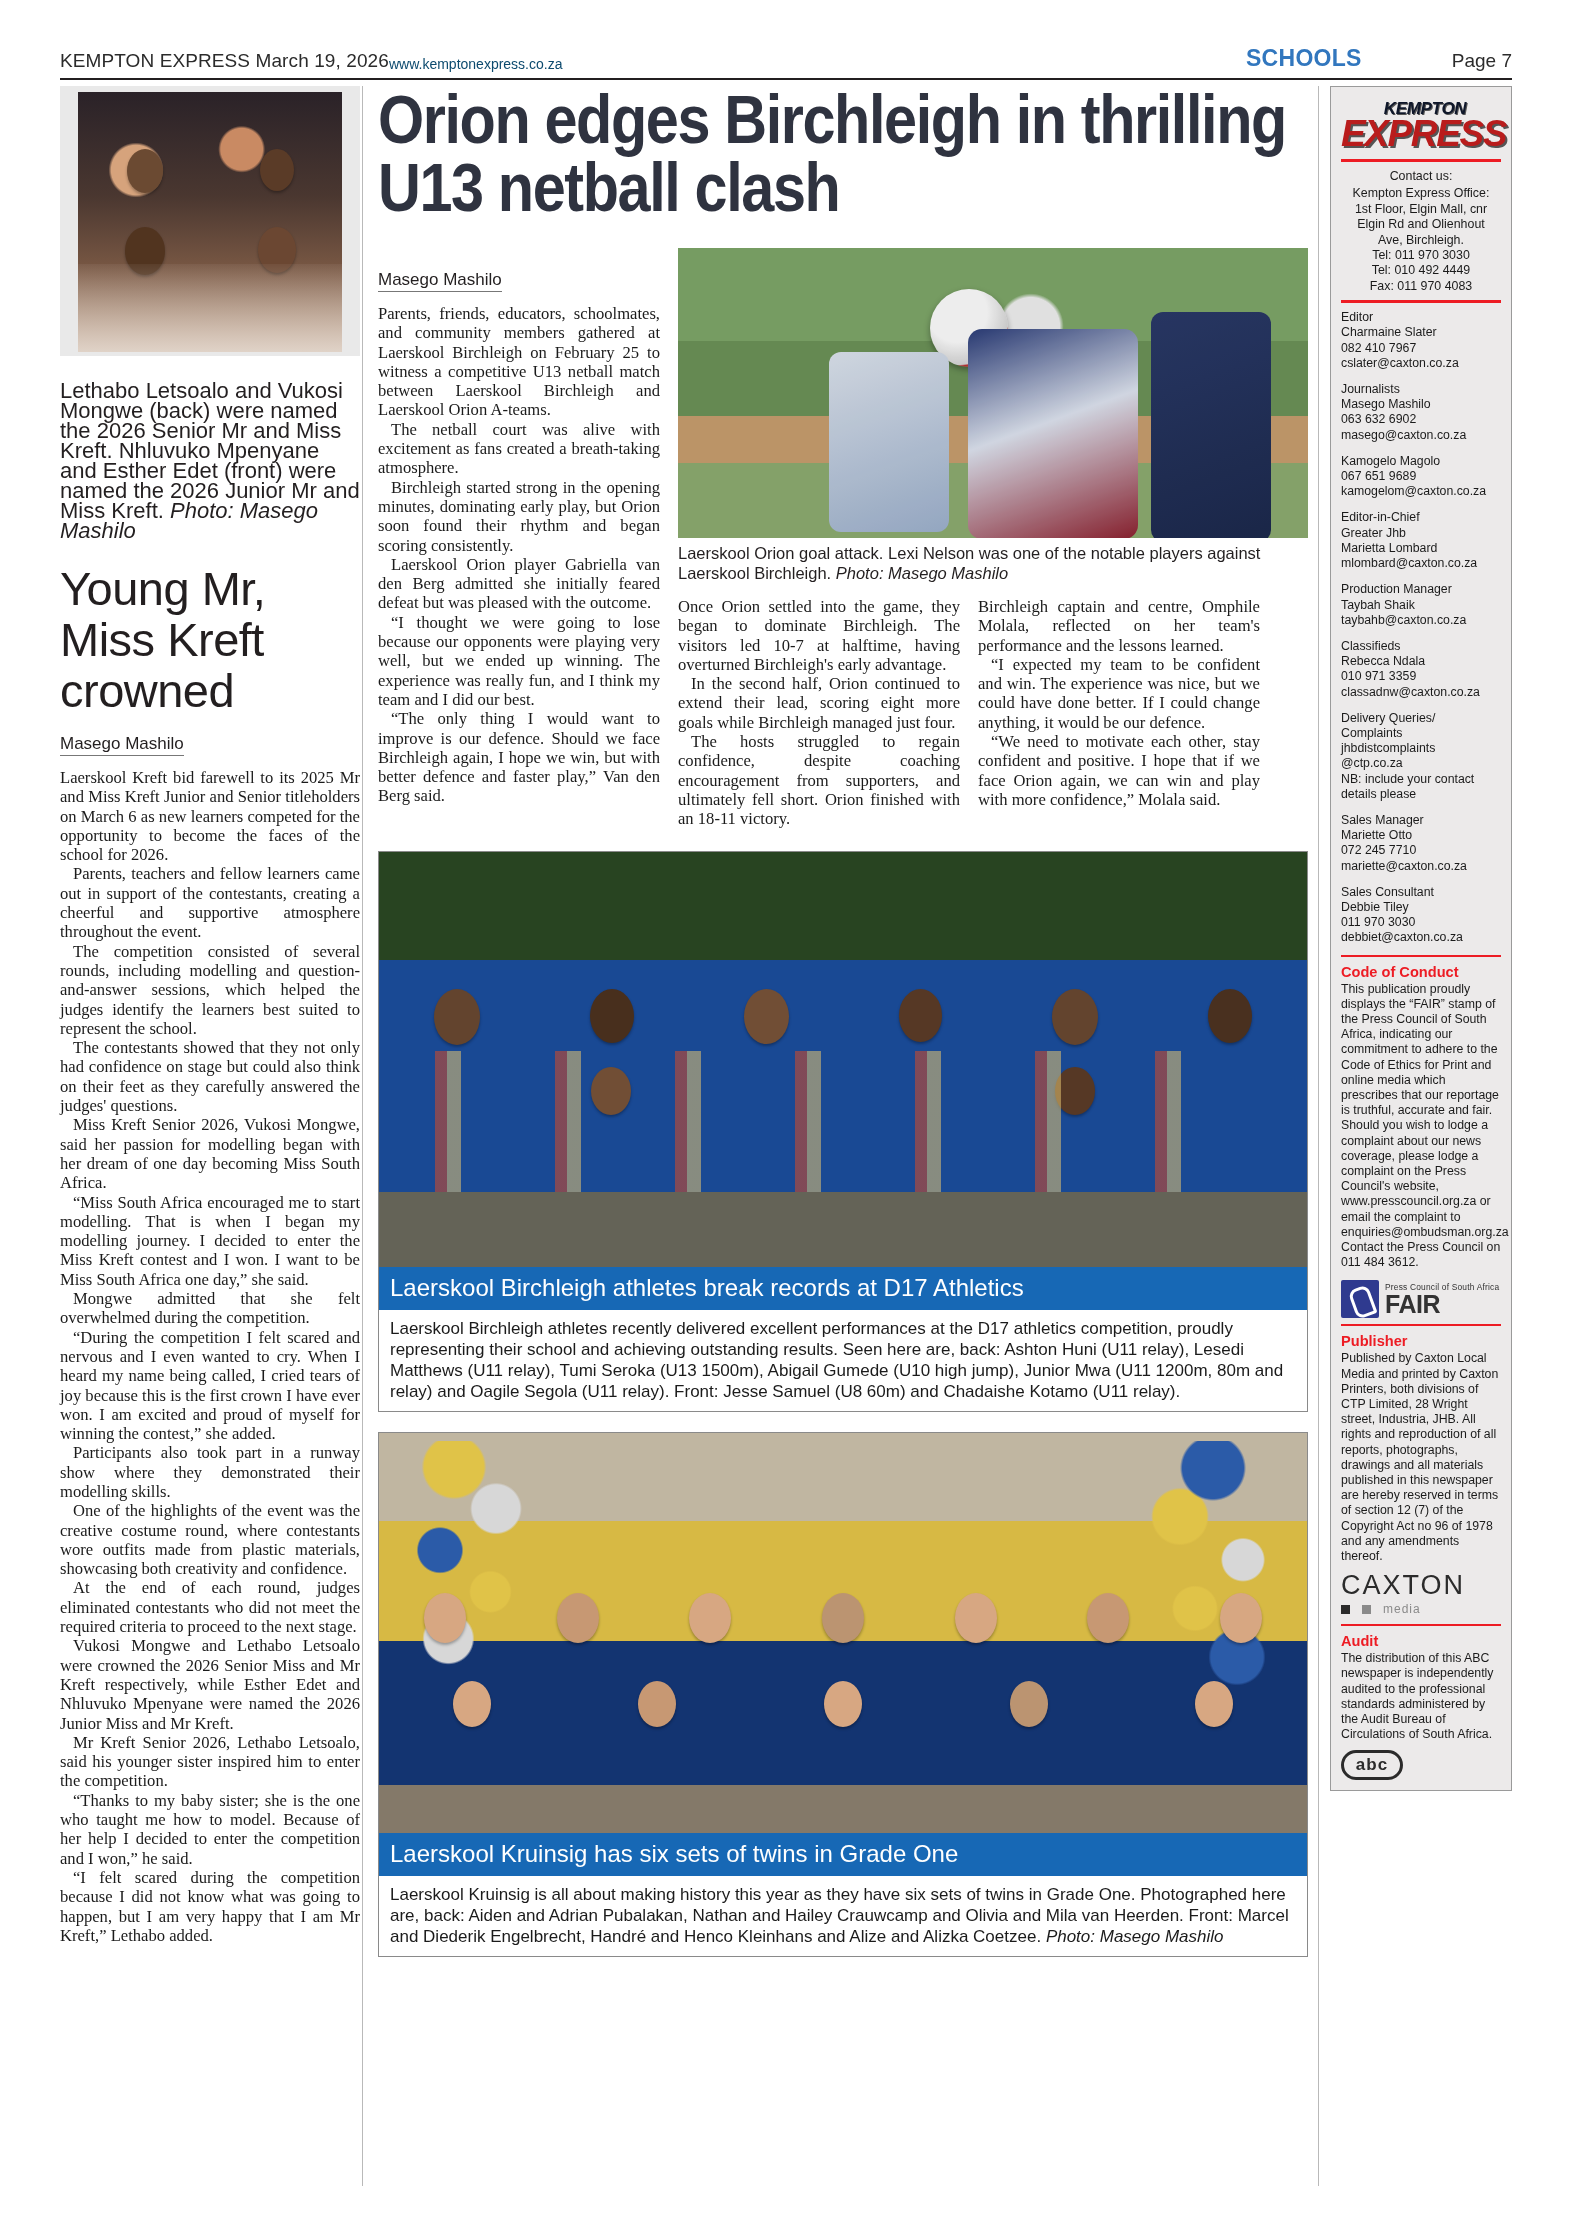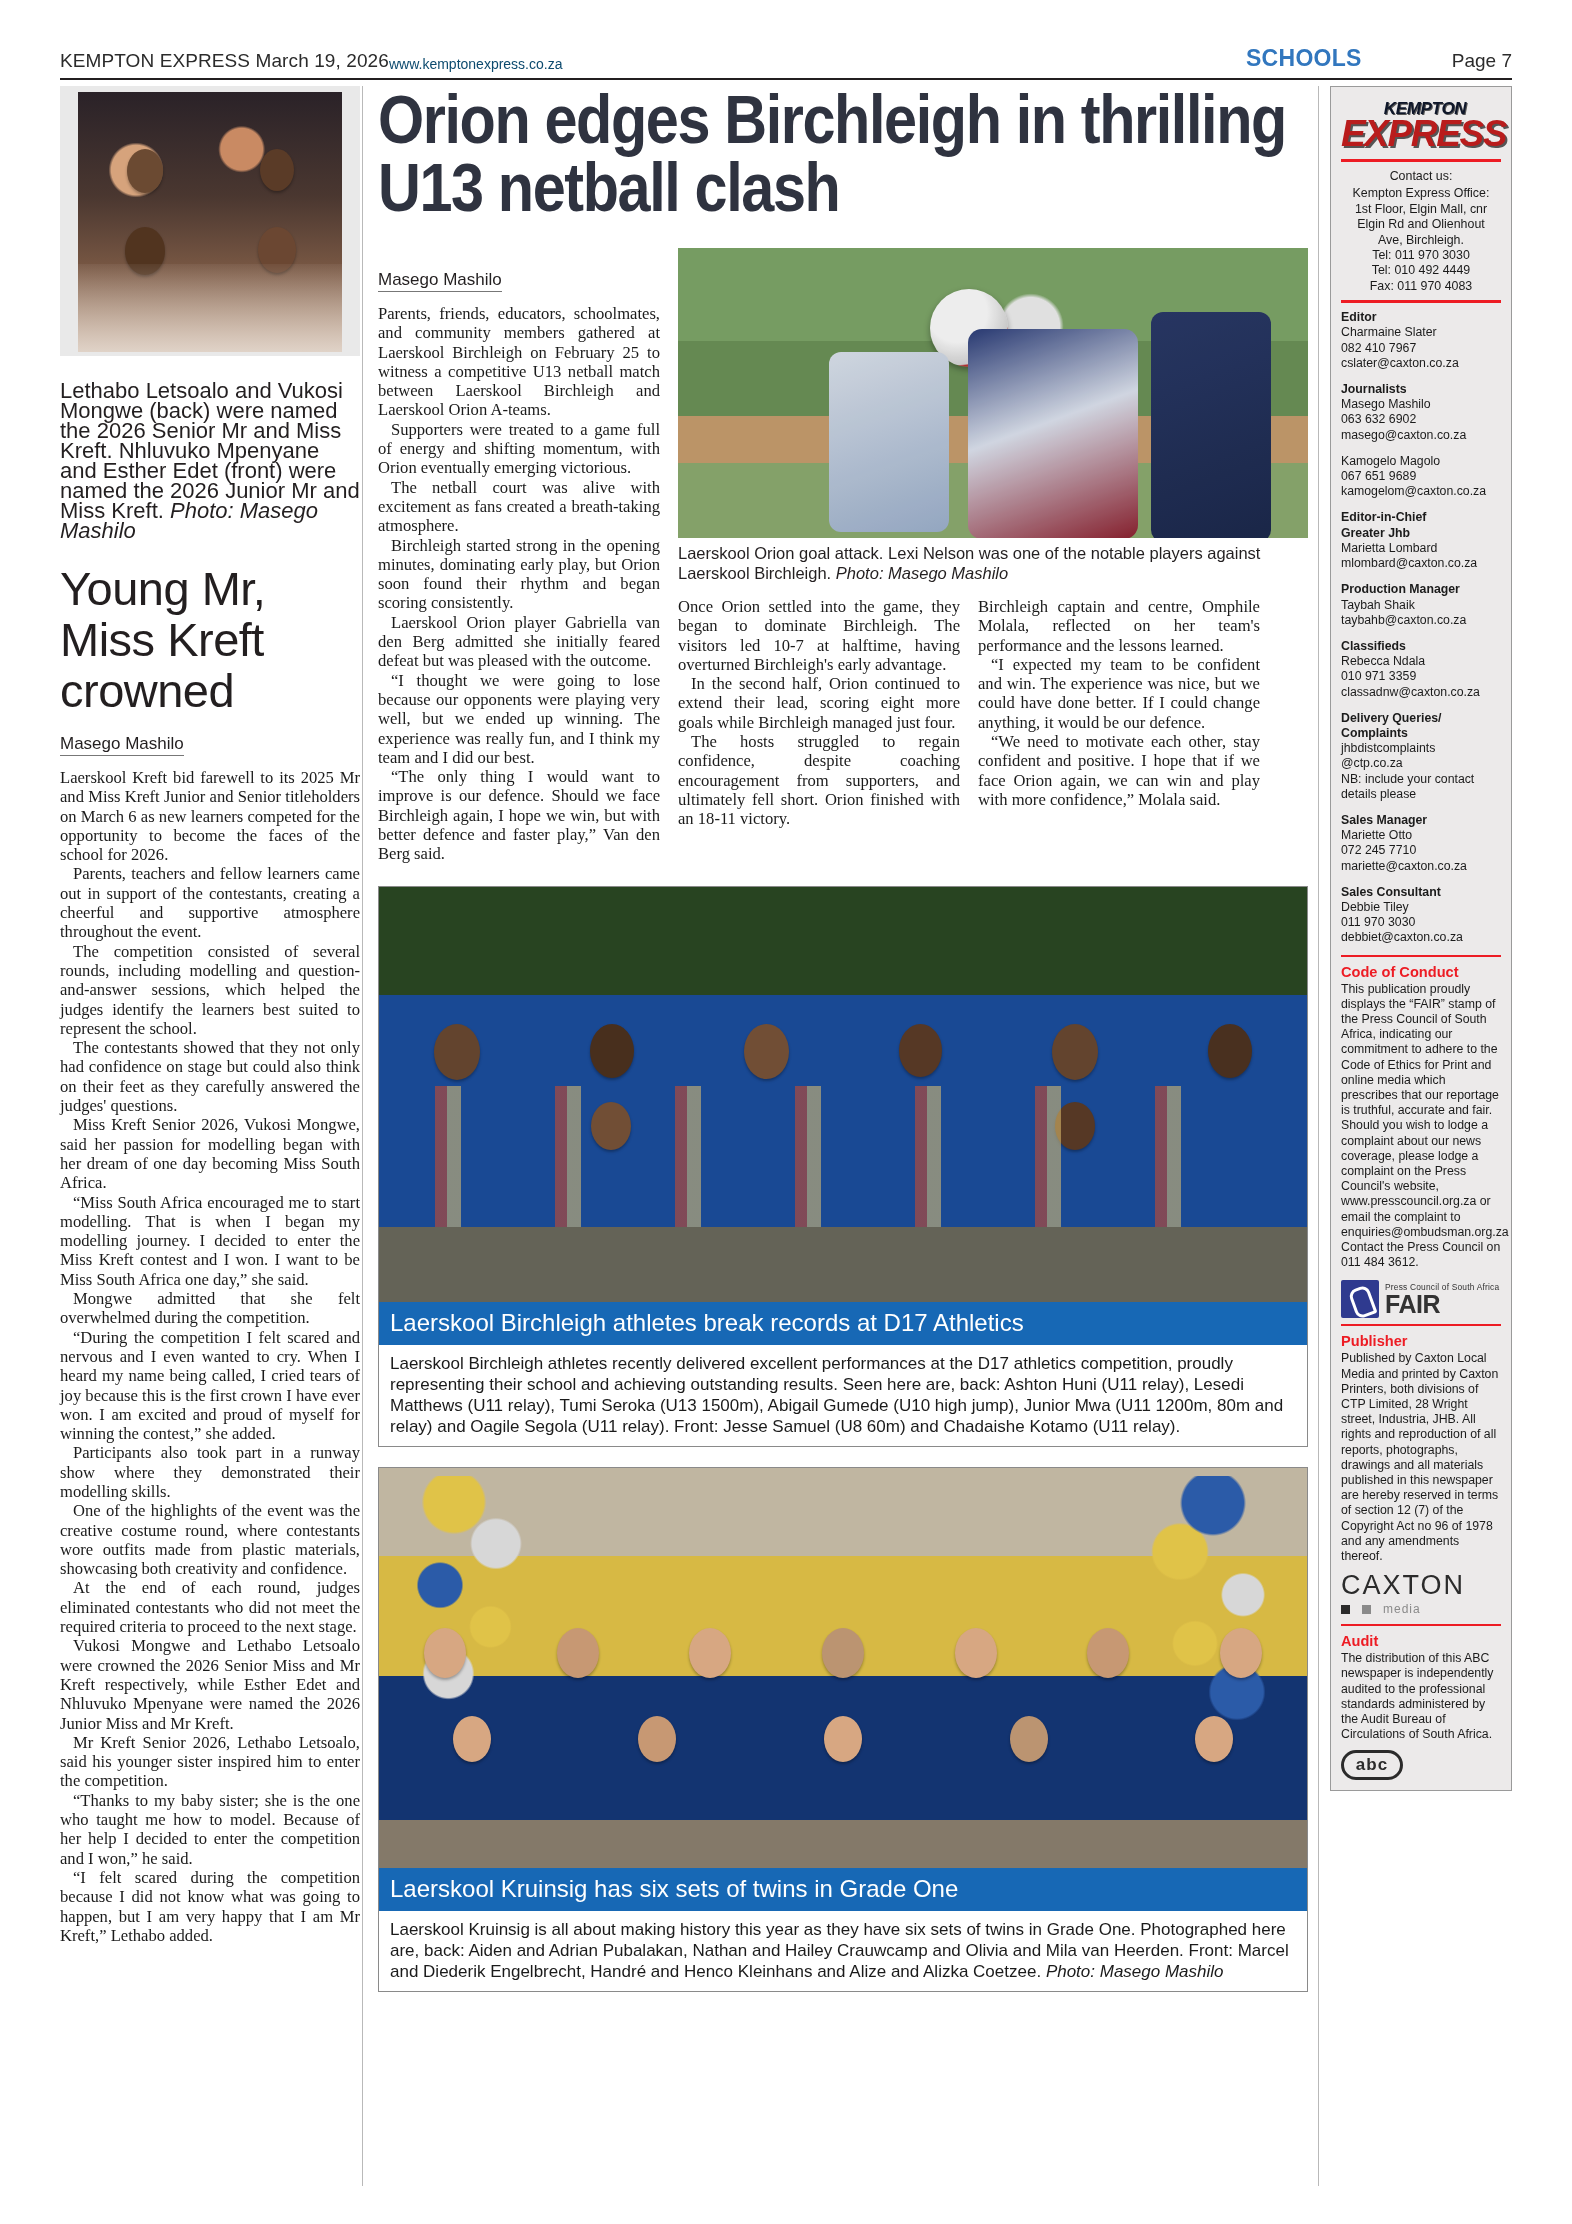--- a/index.html
+++ b/index.html
@@ -106,21 +106,21 @@
     line-height:34px; letter-spacing:-1.4px;
     text-shadow: 2px 2px 0 #555;
   }
   .redline { height:3px; background:#ed1c24; margin:6px 0 7px 0; }
   .redline.thin { height:2px; }
 
   .contact { text-align:center; font-size:12.4px; line-height:15.4px; font-weight:normal; color:#1b1b1b; }
   .contact .hdr { margin-bottom:2px; }
 
   .staff { font-size:12.3px; line-height:15.2px; color:#1b1b1b; }
-  .staff .role { font-weight:bold; margin-top:11px; }
+  .staff .role { font-weight:normal; margin-top:11px; }
   .staff .role.first { margin-top:4px; }
   .staff div { word-break:break-word; }
 
   .redhdr { color:#ed1c24; font-weight:bold; font-size:14.6px; margin:4px 0 2px 0; }
   .smallblock { font-size:12.3px; line-height:15.2px; color:#1b1b1b; }
 
   .press-logo { display:flex; align-items:center; gap:6px; margin:10px 0 4px 0; }
   .press-sq {
     width:38px; height:38px; background:#2f3a8f; position:relative; border-radius:2px;
   }
@@ -231,21 +231,20 @@
   <div id="main">
 
     <div class="headline">Orion edges Birchleigh in thrilling U13 netball clash</div>
 
     <div style="display:flex; gap:18px; margin-top:26px;">
 
       <div style="width:282px;">
         <div class="artbyline">Masego Mashilo</div>
         <div class="bodyserif" style="margin-top:12px;">
           <p class="first">Parents, friends, educators, schoolmates, and community members gathered at Laerskool Birchleigh on February 25 to witness a competitive U13 netball match between Laerskool Birchleigh and Laerskool Orion A-teams.</p>
-          <p>Supporters were treated to a game full of energy and shifting momentum, with Orion eventually emerging victorious.</p>
           <p>The netball court was alive with excitement as fans created a breath-taking atmosphere.</p>
           <p>Birchleigh started strong in the opening minutes, dominating early play, but Orion soon found their rhythm and began scoring consistently.</p>
           <p>Laerskool Orion player Gabriella van den Berg admitted she initially feared defeat but was pleased with the outcome.</p>
           <p>“I thought we were going to lose because our opponents were playing very well, but we ended up winning. The experience was really fun, and I think my team and I did our best.</p>
           <p>“The only thing I would want to improve is our defence. Should we face Birchleigh again, I hope we win, but with better defence and faster play,” Van den Berg said.</p>
         </div>
       </div>
 
       <div style="width:630px;">
         <div class="photo" style="height:290px; position:relative;">

